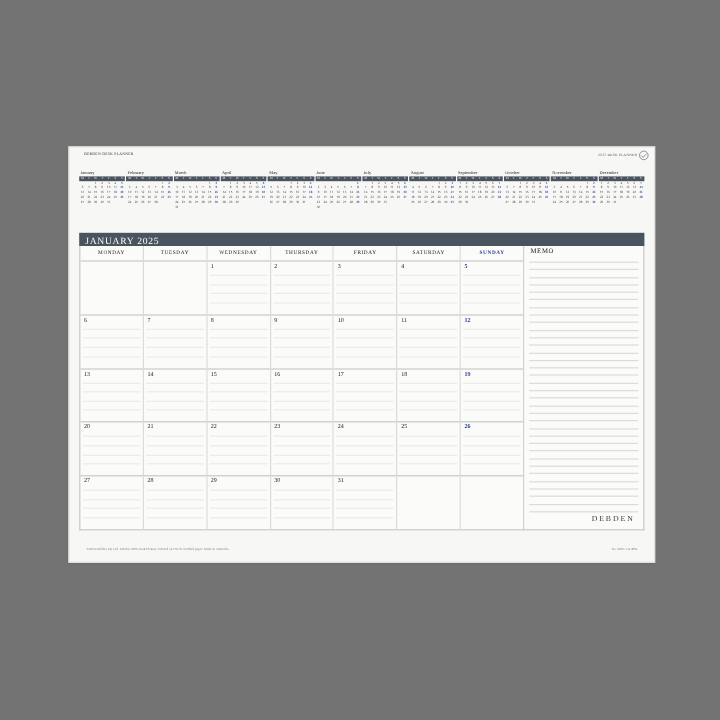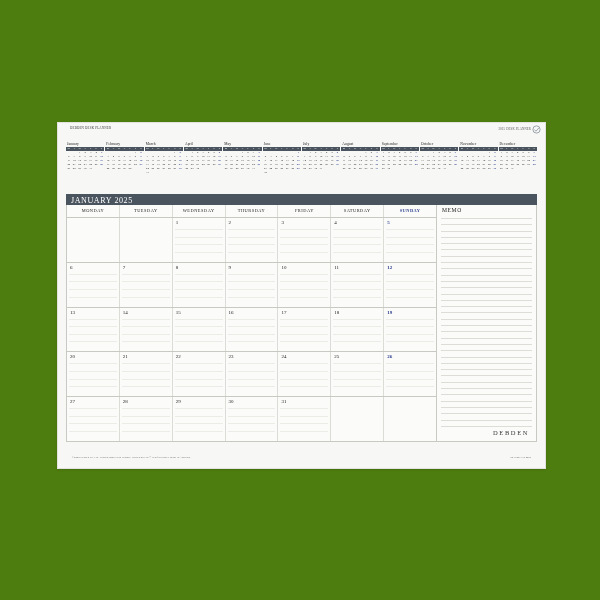--- a/index.html
+++ b/index.html
@@ -8,21 +8,21 @@
     width: 600px;
     height: 600px;
     background: #ffffff;
     font-family: "Liberation Serif", serif;
   }
 
   #page {
     position: relative;
     width: 600px;
     height: 600px;
-    background: #4d7c0f;
+    background: #737373;
     overflow: hidden;
   }
 
   
   #pad {
     position: absolute;
     left: 57px;
     top: 122px;
     width: 487px;
     height: 345px;

